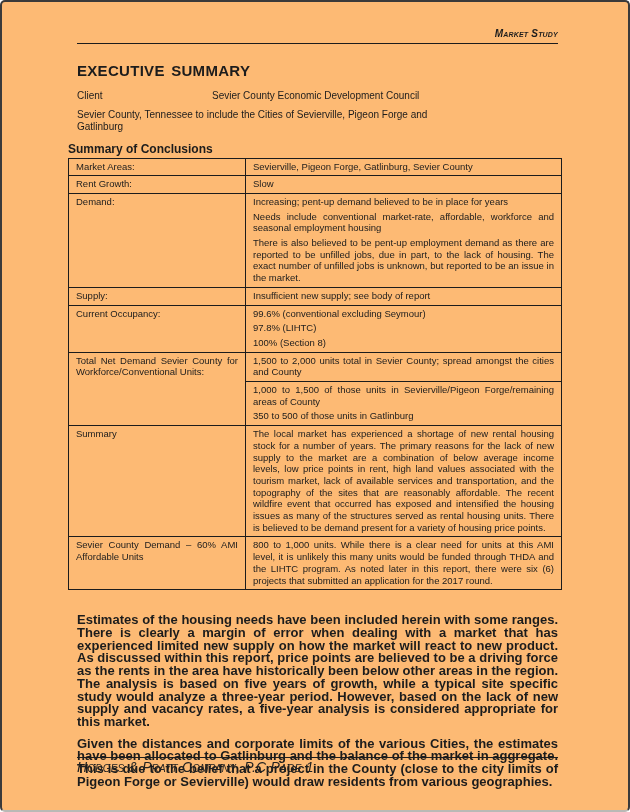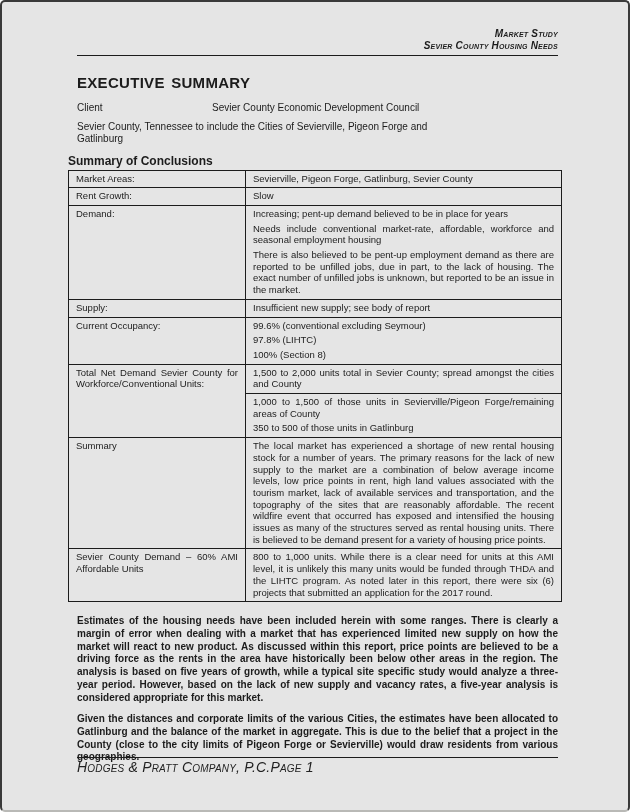--- a/index.html
+++ b/index.html
@@ -5,21 +5,21 @@
   html, body {
     margin: 0;
     padding: 0;
     background: #ffffff;
   }
   .page {
     position: relative;
     width: 630px;
     height: 812px;
     box-sizing: border-box;
-    background: #e5e5e5;
+    background: #fdba74;
     border: 2px solid #3a3a3a;
     border-bottom-color: #b9b9b6;
     border-radius: 5px;
     font-family: "Liberation Sans", sans-serif;
     color: #1c1c1c;
     overflow: hidden;
   }
   .content {
     position: absolute;
     left: 75px;
@@ -85,23 +85,23 @@
   td.label-cell {
     width: 162px;
   }
   table.summary p {
     margin: 0 0 3px 0;
   }
   table.summary p:last-child {
     margin-bottom: 0;
   }
   .paras {
-    margin-top: 13px;
+    margin-top: 24px;
     font-weight: bold;
-    font-size: 10px;
+    font-size: 13px;
     line-height: 12.7px;
     text-align: justify;
   }
   .paras p {
     margin: 0 0 9px 0;
   }
   .page-footer {
     position: absolute;
     left: 75px;
     right: 70px;
@@ -121,21 +121,20 @@
   }
 </style>
 </head>
 <body>
 
 <div class="page">
   <div class="content">
 
     <div class="running-header">
       <div>Market Study</div>
-      <div>Sevier County Housing Needs</div>
     </div>
     <div class="header-rule"></div>
 
     <h1 class="page-title">EXECUTIVE SUMMARY</h1>
 
     <div class="meta">
         <div class="meta-row">
           <div class="meta-label">Client</div>
           <div class="meta-value">Sevier County Economic Development Council</div>
         </div>

